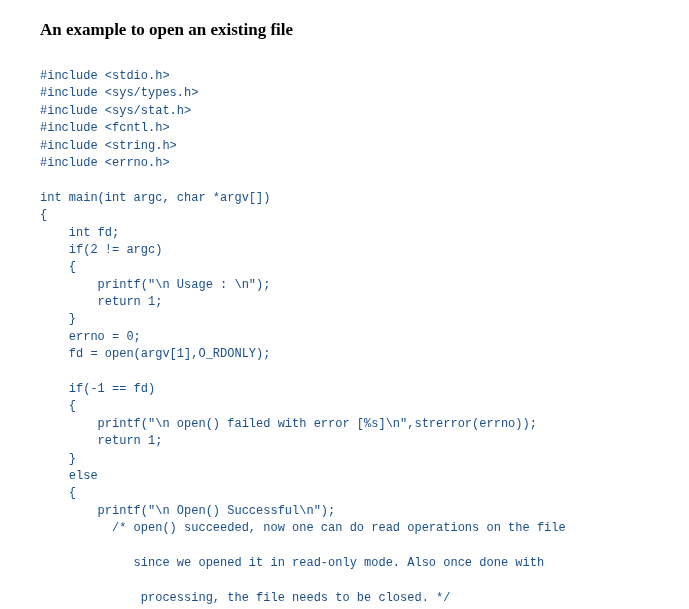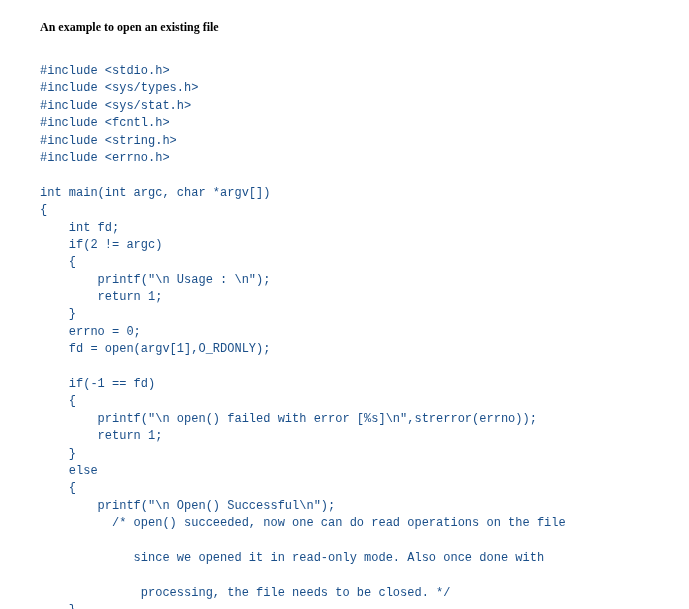--- a/index.html
+++ b/index.html
@@ -8,21 +8,21 @@
       box-sizing: border-box;
     }
     body {
       background: #ffffff;
       font-family: Georgia, 'Times New Roman', serif;
       padding: 20px 40px;
       width: 689px;
     }
     .heading {
       font-weight: bold;
-      font-size: 12px;
+      font-size: 17px;
       color: #000000;
       margin-bottom: 28px;
     }
     .code-block {
       font-family: 'Courier New', Courier, monospace;
       font-size: 12px;
       line-height: 1.45;
       color: #1a4f8a;
       white-space: pre;
     }

